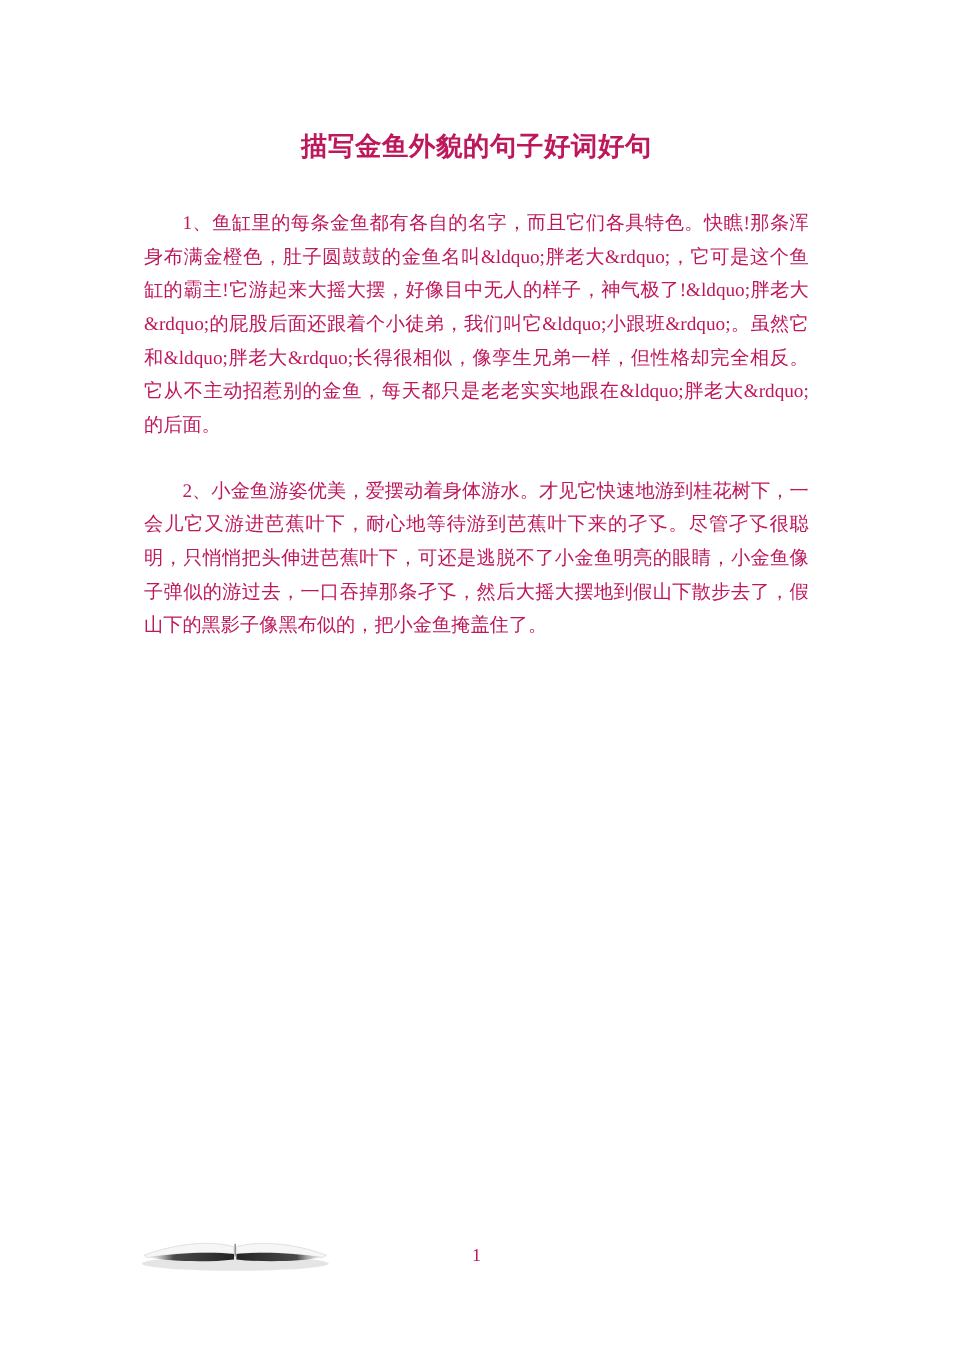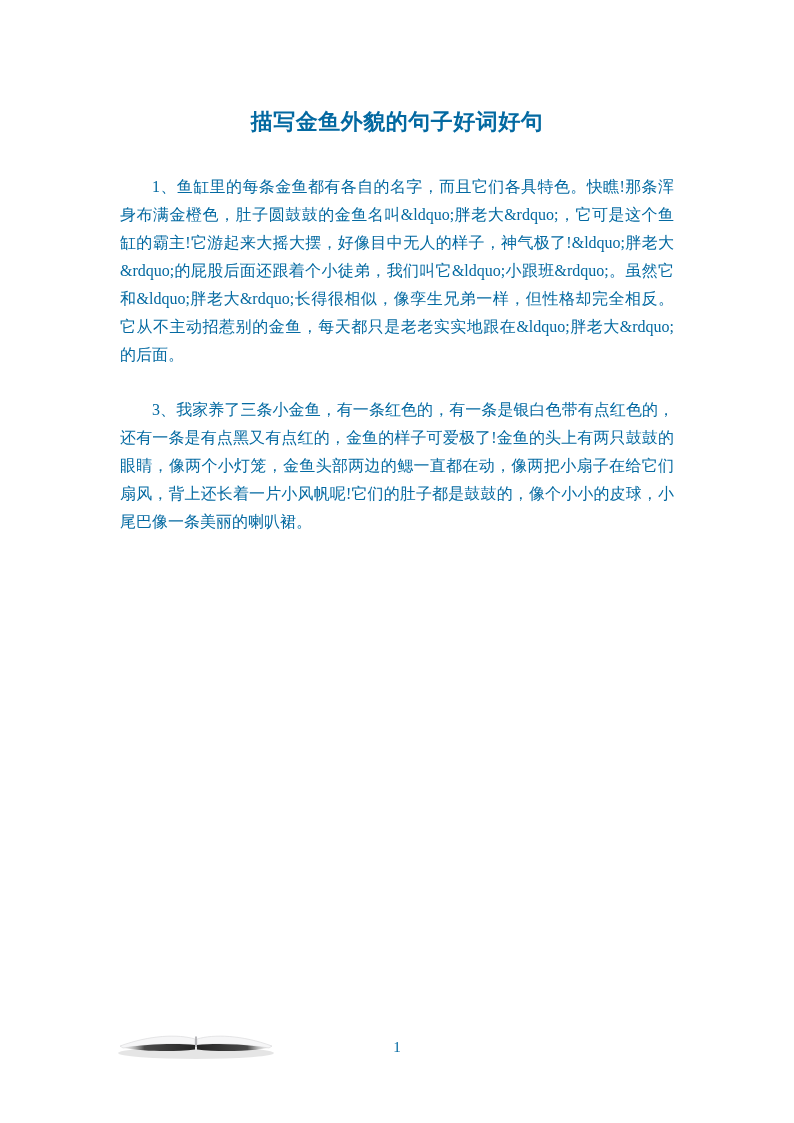--- a/index.html
+++ b/index.html
@@ -8,21 +8,21 @@
     background: #ffffff;
   }
   .page {
     position: relative;
     width: 794px;
     height: 1123px;
     box-sizing: border-box;
     margin: 0 auto;
     padding: 104px 120px 0 120px;
     background: #ffffff;
-    color: #0369a1;
+    color: #be185d;
     font-family: "Liberation Serif", "DejaVu Serif", serif;
     font-size: 16px;
     overflow: hidden;
   }
   .doc-title {
     margin: 0 0 33px 0;
     font-size: 22px;
     font-weight: bold;
     line-height: 36px;
     text-align: center;
@@ -65,22 +65,22 @@
 </head>
 <body>
 
 <div class="page">
 
   <h1 class="doc-title">描写金鱼外貌的句子好词好句</h1>
 
 
   <p class="body-para">1、鱼缸里的每条金鱼都有各自的名字，而且它们各具特色。快瞧!那条浑身布满金橙色，肚子圆鼓鼓的金鱼名叫&amp;ldquo;胖老大&amp;rdquo;，它可是这个鱼缸的霸主!它游起来大摇大摆，好像目中无人的样子，神气极了!&amp;ldquo;胖老大&amp;rdquo;的屁股后面还跟着个小徒弟，我们叫它&amp;ldquo;小跟班&amp;rdquo;。虽然它和&amp;ldquo;胖老大&amp;rdquo;长得很相似，像孪生兄弟一样，但性格却完全相反。它从不主动招惹别的金鱼，每天都只是老老实实地跟在&amp;ldquo;胖老大&amp;rdquo;的后面。</p>
 
+  <p class="body-para">2、小金鱼游姿优美，爱摆动着身体游水。才见它快速地游到桂花树下，一会儿它又游进芭蕉叶下，耐心地等待游到芭蕉叶下来的孑孓。尽管孑孓很聪明，只悄悄把头伸进芭蕉叶下，可还是逃脱不了小金鱼明亮的眼睛，小金鱼像子弹似的游过去，一口吞掉那条孑孓，然后大摇大摆地到假山下散步去了，假山下的黑影子像黑布似的，把小金鱼掩盖住了。</p>
 
-  <p class="body-para">3、我家养了三条小金鱼，有一条红色的，有一条是银白色带有点红色的，还有一条是有点黑又有点红的，金鱼的样子可爱极了!金鱼的头上有两只鼓鼓的眼睛，像两个小灯笼，金鱼头部两边的鳃一直都在动，像两把小扇子在给它们扇风，背上还长着一片小风帆呢!它们的肚子都是鼓鼓的，像个小小的皮球，小尾巴像一条美丽的喇叭裙。</p>
 
   <div class="page-footer">
 
     <svg class="book-img" viewBox="0 0 160 28" xmlns="http://www.w3.org/2000/svg">
       <defs>
         <linearGradient id="edgeL" x1="0" y1="0" x2="1" y2="0">
           <stop offset="0" stop-color="#9a9a9a" stop-opacity="0"></stop>
           <stop offset="0.3" stop-color="#4a4a4a"></stop>
           <stop offset="1" stop-color="#242424"></stop>
         </linearGradient>

